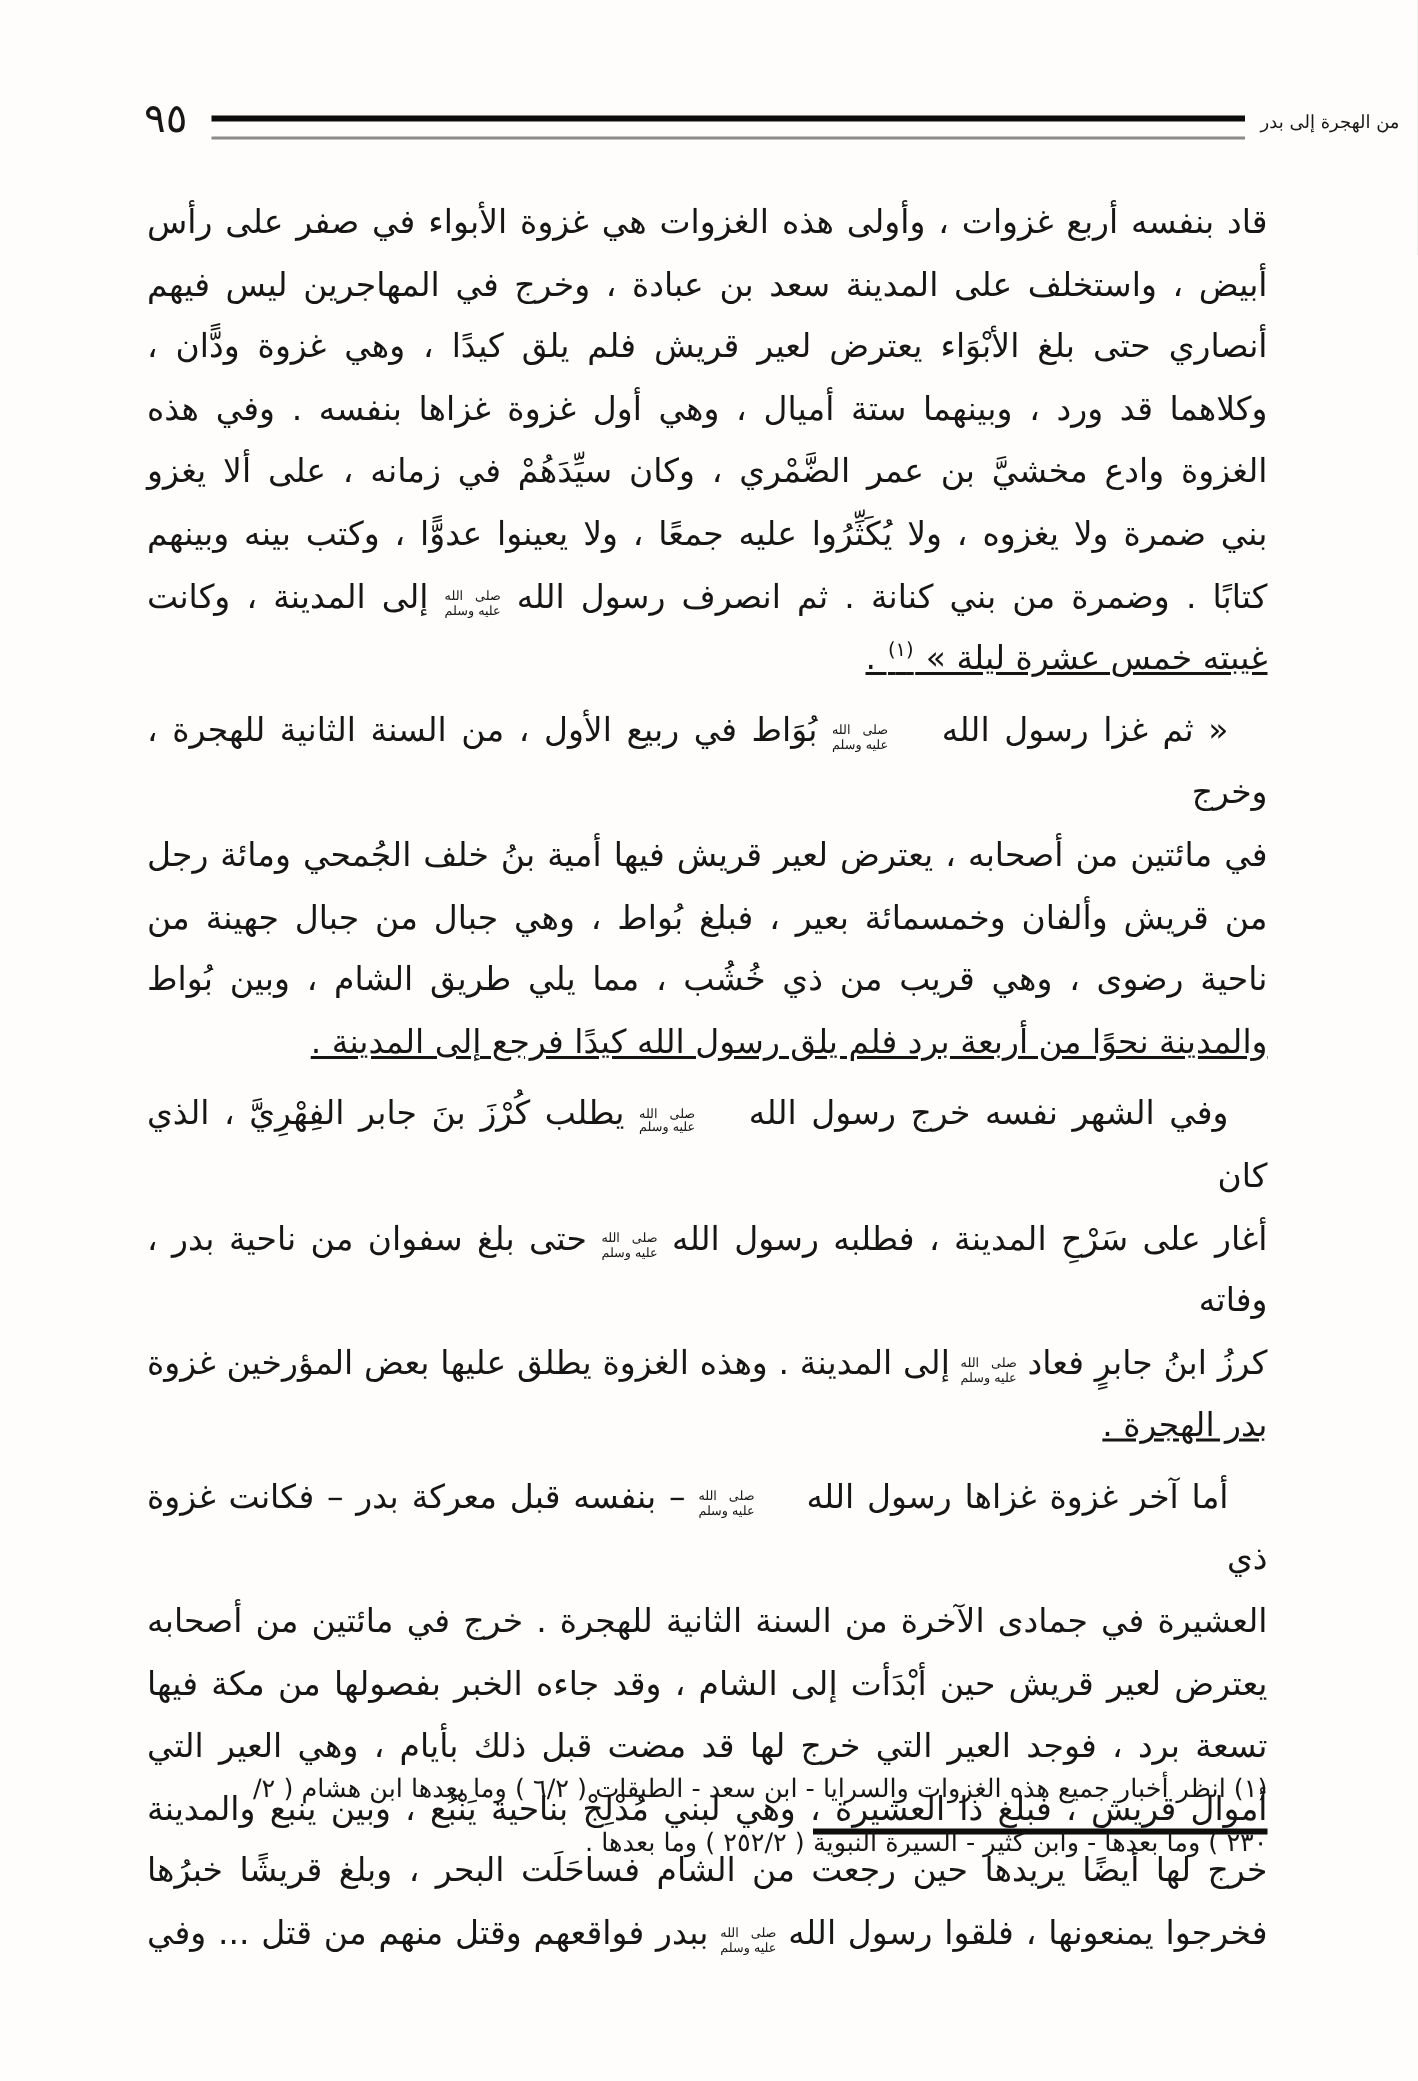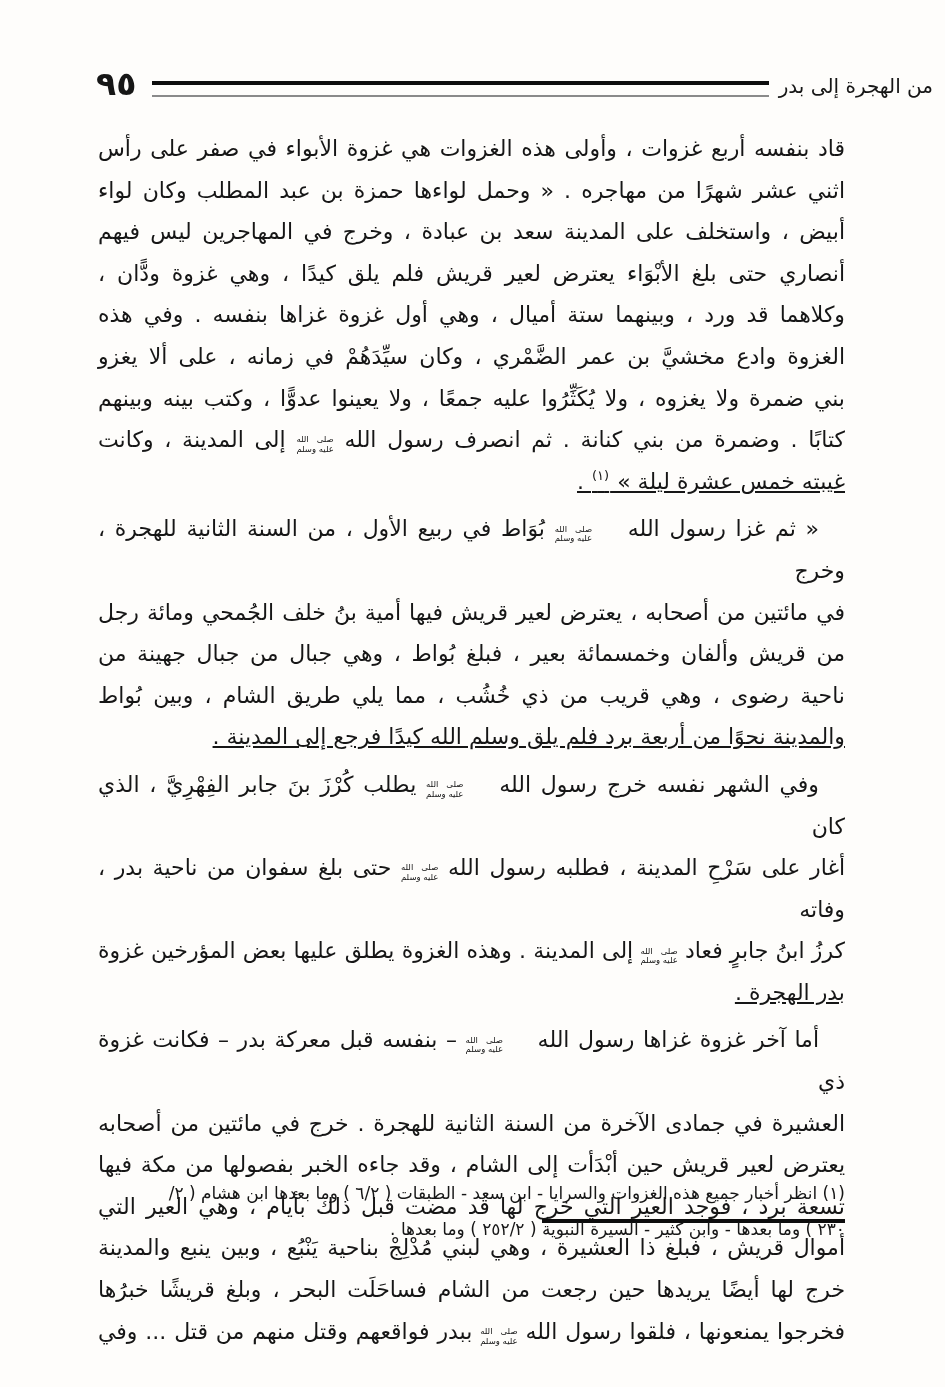--- a/index.html
+++ b/index.html
@@ -13,30 +13,30 @@
     direction:rtl;
     overflow:hidden;
   }
   
   .hdr{
     position:absolute;top:66px;left:0;right:0;
     display:flex;align-items:center;
     padding:0 12px 0 96px; 
   }
   .hdr-title{
-    font-size:20px;line-height:1.4;white-space:nowrap;
+    font-size:12px;line-height:1.4;white-space:nowrap;
     letter-spacing:0;font-weight:500;
   }
   .hdr-rule{
     flex:1;height:10px;margin:6px 10px 0 16px;
     border-top:4px solid #0d0d0d;
     border-bottom:2px solid #8a8a8a;
   }
   .hdr-pagenum{
-    font-size:33px;font-weight:bold;white-space:nowrap;
+    font-size:27px;font-weight:normal;white-space:nowrap;
     transform:translateY(-2px);
   }
   
   .body-text{
     position:absolute;top:128px;right:100px;left:98px;
     font-size:22px;line-height:41.6px;
     text-align:justify;
   }
   .para{margin:0 0 6px 0;}
   .para.indent .bline:first-child{text-indent:26px;}
@@ -74,35 +74,34 @@
 
   <div class="hdr">
     <div class="hdr-title">من الهجرة إلى بدر</div>
     <div class="hdr-rule"></div>
     <div class="hdr-pagenum">٩٥</div>
   </div>
 
   <div class="body-text">
       <div class="para">
         <div class="bline">قاد بنفسه أربع غزوات ، وأولى هذه الغزوات هي غزوة الأبواء في صفر على رأس</div>
-        <div class="bline">اثني عشر شهرًا من مهاجره . « وحمل لواءها حمزة بن عبد المطلب وكان لواء</div>
         <div class="bline">أبيض ، واستخلف على المدينة سعد بن عبادة ، وخرج في المهاجرين ليس فيهم</div>
         <div class="bline">أنصاري حتى بلغ الأبْوَاء يعترض لعير قريش فلم يلق كيدًا ، وهي غزوة ودًّان ،</div>
         <div class="bline">وكلاهما قد ورد ، وبينهما ستة أميال ، وهي أول غزوة غزاها بنفسه . وفي هذه</div>
         <div class="bline">الغزوة وادع مخشيَّ بن عمر الضَّمْري ، وكان سيِّدَهُمْ في زمانه ، على ألا يغزو</div>
         <div class="bline">بني ضمرة ولا يغزوه ، ولا يُكَثِّرُوا عليه جمعًا ، ولا يعينوا عدوًّا ، وكتب بينه وبينهم</div>
         <div class="bline">كتابًا . وضمرة من بني كنانة . ثم انصرف رسول الله <span class="saw"><div>صلى الله</div><div>عليه وسلم</div></span> إلى المدينة ، وكانت</div>
         <div class="bline last">غيبته خمس عشرة ليلة » <sup class="fnref">(١)</sup> .</div>
       </div>
       <div class="para indent">
         <div class="bline">« ثم غزا رسول الله <span class="saw"><div>صلى الله</div><div>عليه وسلم</div></span> بُوَاط في ربيع الأول ، من السنة الثانية للهجرة ، وخرج</div>
         <div class="bline">في مائتين من أصحابه ، يعترض لعير قريش فيها أمية بنُ خلف الجُمحي ومائة رجل</div>
         <div class="bline">من قريش وألفان وخمسمائة بعير ، فبلغ بُواط ، وهي جبال من جبال جهينة من</div>
         <div class="bline">ناحية رضوى ، وهي قريب من ذي خُشُب ، مما يلي طريق الشام ، وبين بُواط</div>
-        <div class="bline last">والمدينة نحوًا من أربعة برد فلم يلق وسلم الله كيدًا فرجع إلى المدينة .</div>
+        <div class="bline last">والمدينة نحوًا من أربعة برد فلم يلق رسول الله كيدًا فرجع إلى المدينة .</div>
       </div>
       <div class="para indent">
         <div class="bline">وفي الشهر نفسه خرج رسول الله <span class="saw"><div>صلى الله</div><div>عليه وسلم</div></span> يطلب كُرْزَ بنَ جابر الفِهْرِيَّ ، الذي كان</div>
         <div class="bline">أغار على سَرْحِ المدينة ، فطلبه رسول الله <span class="saw"><div>صلى الله</div><div>عليه وسلم</div></span> حتى بلغ سفوان من ناحية بدر ، وفاته</div>
         <div class="bline">كرزُ ابنُ جابرٍ فعاد <span class="saw"><div>صلى الله</div><div>عليه وسلم</div></span> إلى المدينة . وهذه الغزوة يطلق عليها بعض المؤرخين غزوة</div>
         <div class="bline last">بدر الهجرة .</div>
       </div>
       <div class="para indent">
         <div class="bline">أما آخر غزوة غزاها رسول الله <span class="saw"><div>صلى الله</div><div>عليه وسلم</div></span> – بنفسه قبل معركة بدر – فكانت غزوة ذي</div>
         <div class="bline">العشيرة في جمادى الآخرة من السنة الثانية للهجرة . خرج في مائتين من أصحابه</div>

